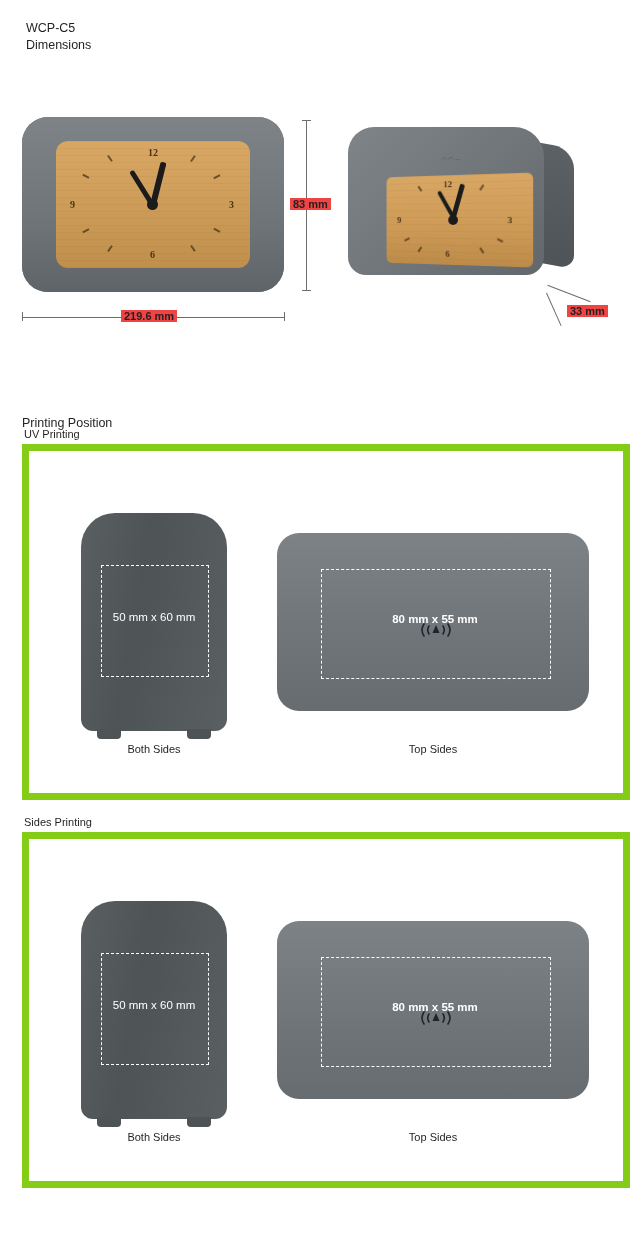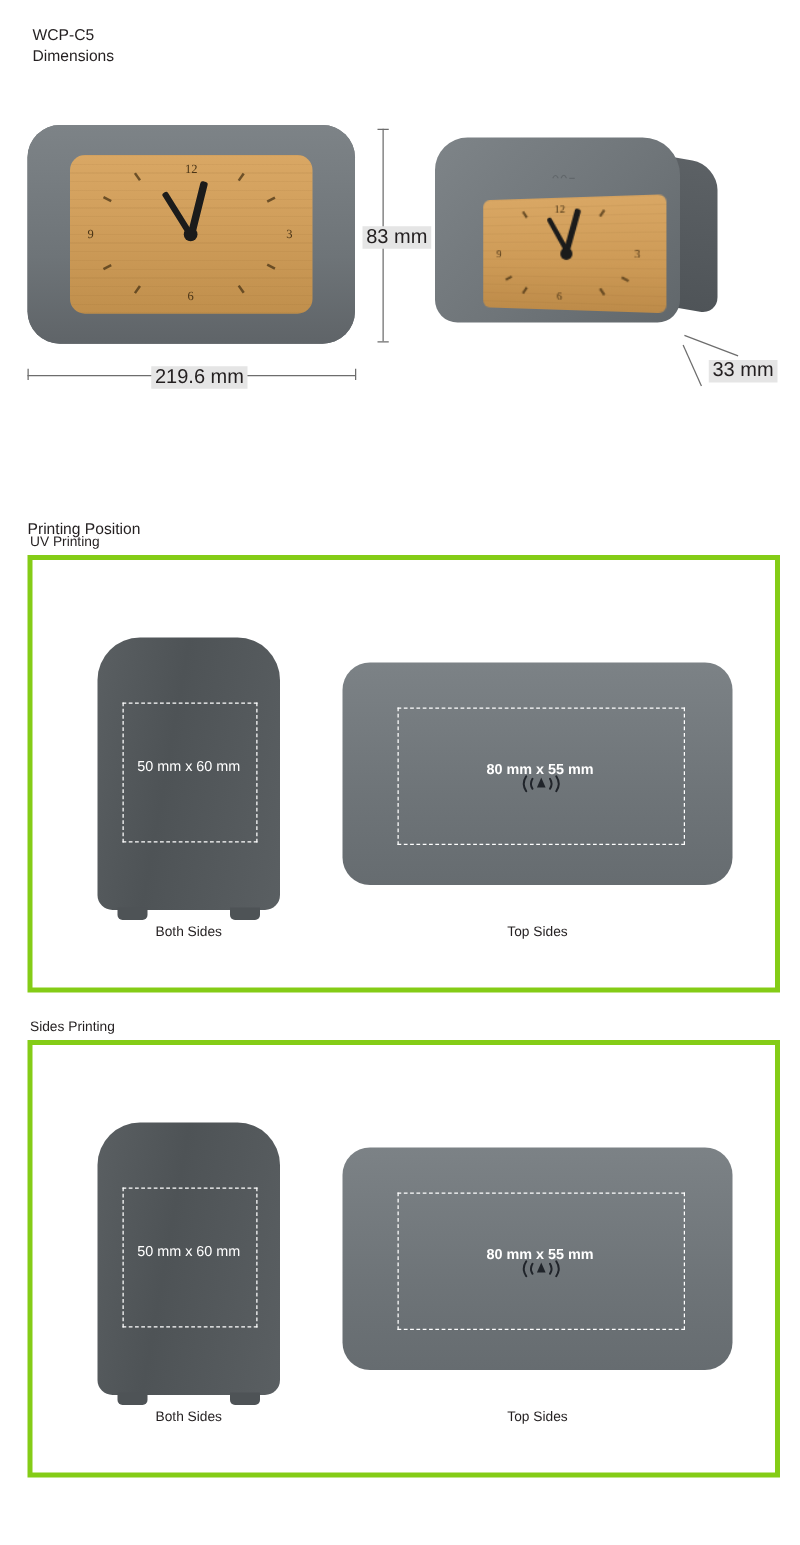--- a/index.html
+++ b/index.html
@@ -27,22 +27,22 @@
     left: 26px;
     top: 20px;
     font-size: 12.5px;
     line-height: 17px;
     color: #231f20;
   }
 
   
   .dims-area {
     position: absolute;
-    left: 0; top: 78px;
-    width: 580px; height: 275px;
+    left: 0; top: 95px;
+    width: 580px; height: 275px; font-weight: bold;
   }
 
   
   .front-clock {
     position: absolute;
     left: 22px;
     top: 22px;
     width: 262px;
     height: 175px;
     background: #72787c;
@@ -155,23 +155,23 @@
     width: 1px; height: 9px;
     background: #6d6d6d;
   }
   .dim-cap-v {
     position: absolute;
     height: 1px; width: 9px;
     background: #6d6d6d;
   }
   .dim-label {
     position: absolute;
-    font-size: 16px;
-    color: #231f20;
-    background: #e5e5e5;
+    font-size: 11px;
+    color: #231f20;
+    background: #ef4444;
     padding: 0 3px;
     white-space: nowrap;
   }
 
   
   .section-title {
     position: absolute;
     left: 22px;
     font-size: 12.5px;
     color: #231f20;
@@ -179,21 +179,21 @@
   .sub-title {
     position: absolute;
     left: 24px;
     font-size: 11px;
     color: #231f20;
   }
   .panel {
     position: absolute;
     left: 22px;
     width: 594px;
-    border: 4px solid #84cc16;
+    border: 7px solid #84cc16;
     background: #fff;
   }
 
   
   .side-mock {
     position: absolute;
     width: 146px;
     height: 218px;
     background: linear-gradient(100deg,#5a5f62 0%, #4e5356 40%, #5a5f62 100%);
     border-radius: 34px 34px 12px 12px;

